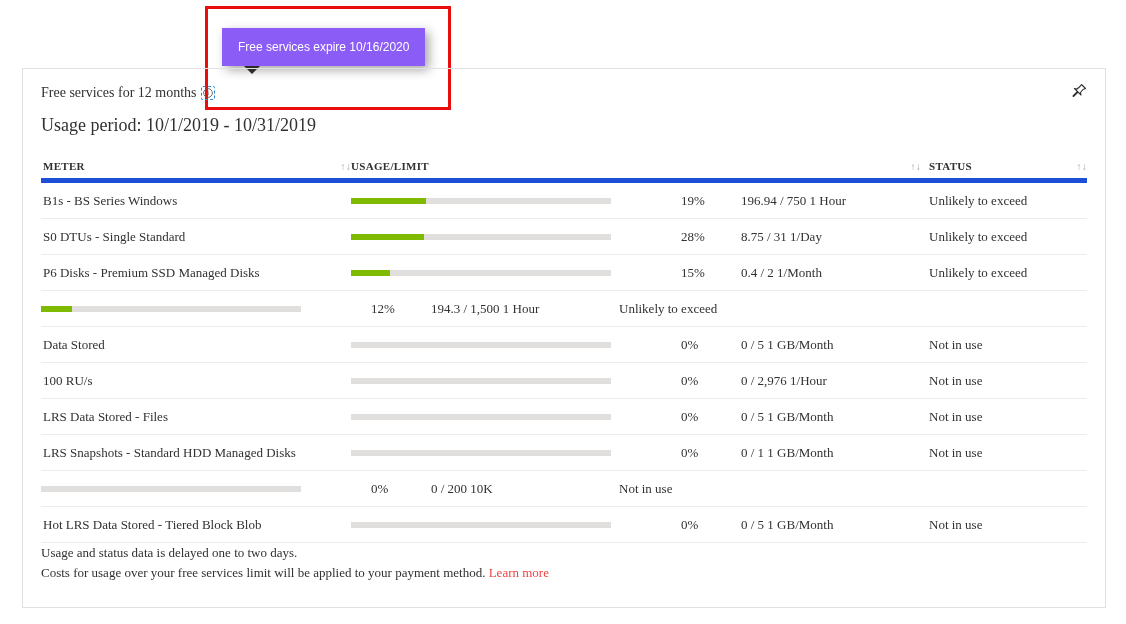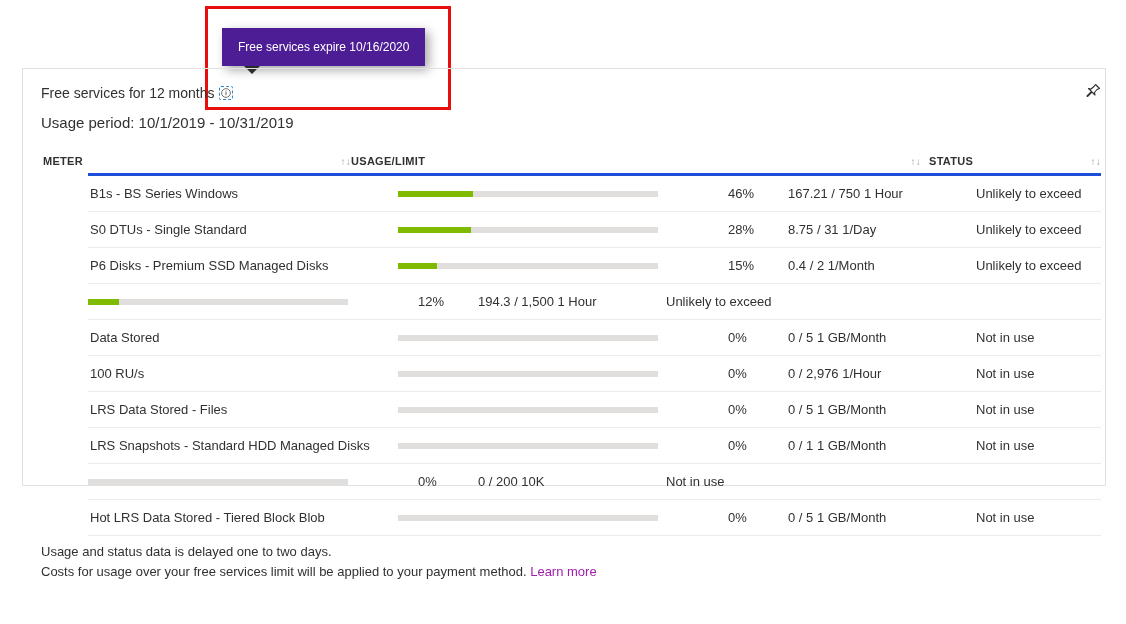--- a/index.html
+++ b/index.html
@@ -11,23 +11,24 @@
     background: #fff;
     width: 1126px;
     height: 624px;
     position: relative;
   }
   .panel {
     position: absolute;
     left: 22px;
     top: 68px;
     width: 1084px;
-    height: 418px;
+    height: 540px;
     border: 1px solid #e1e1e1;
-    padding: 14px 4px 10px 18px;
+    padding: 14px 18px 10px 18px;
+    font-family: Liberation Serif, serif;
   }
   .title-row {
     display: flex;
     align-items: center;
     font-size: 14px;
     color: #323130;
     gap: 4px;
   }
   .pin-icon {
     margin-left: auto;
@@ -39,21 +40,21 @@
     display: inline-flex;
     align-items: center;
     justify-content: center;
     border: 1px dashed #2b88d8;
     border-radius: 2px;
     padding: 1px;
   }
   .info-icon svg { display:block; }
   .usage-period {
     margin-top: 12px;
-    font-size: 15px;
+    font-size: 18px;
     color: #323130;
   }
   .headers {
     display: flex;
     align-items: center;
     margin-top: 18px;
     padding: 6px 0 6px 0;
     font-size: 11px;
     font-weight: 600;
     color: #323130;
@@ -62,61 +63,60 @@
   .col-meter { width: 310px; padding-left: 2px; }
   .col-usagelimit { width: 330px; }
   .col-pct { width: 60px; }
   .col-limit { width: 180px; }
   .col-status { flex: 1; padding-left: 8px; }
   .sort-icon { color: #a19f9d; font-size: 10px; margin-left: 4px; }
   .header-sort-right { margin-left: auto; }
   .table-scroll {
     max-height: 372px;
     overflow-y: scroll;
-    border-top: 3px solid #1d4ed8;
-    margin-left: 47px;
+    border-top: 5px solid #1d4ed8;
   }
   .row {
     display: flex;
     align-items: center;
     height: 36px;
     border-bottom: 1px solid #edebe9;
     font-size: 13px;
     color: #323130;
   }
   .bar-track {
     width: 260px;
     height: 6px;
     background: #e1dfdd;
   }
   .bar-fill {
     height: 6px;
     background: #7fba00;
   }
   .footer-text {
-    margin-top: 6px;
+    margin-top: 0;
     font-size: 13px;
     color: #323130;
     line-height: 1.5;
   }
-  .learn-more { color: #a21caf; cursor: pointer; }
+  .learn-more { color: #ef4444; cursor: pointer; }
   .callout-box {
     position: absolute;
     left: 205px;
     top: 6px;
     width: 246px;
     height: 104px;
     border: 3px solid #e80e0b;
     pointer-events: none;
   }
   .tooltip {
     position: absolute;
     left: 222px;
     top: 28px;
-    background: #4c1d95;
+    background: #8b5cf6;
     color: #fff;
     font-size: 12px;
     padding: 12px 16px;
     box-shadow: 4px 4px 10px rgba(0,0,0,0.35);
   }
   .tooltip::after {
     content: "";
     position: absolute;
     left: 22px;
     bottom: -8px;
@@ -179,22 +179,22 @@
   </div>
 
   <div class="table-scroll" id="table-body">
       <div class="row">
         <div class="col-meter">B1s - BS Series Windows</div>
         <div class="col-usagelimit">
           <div class="bar-track">
             <div class="bar-fill" style="width: 29%;"></div>
           </div>
         </div>
-        <div class="col-pct">46%</div>
-        <div class="col-limit">167.21 / 750 1 Hour</div>
+        <div class="col-pct">19%</div>
+        <div class="col-limit">196.94 / 750 1 Hour</div>
         <div class="col-status">Unlikely to exceed</div>
       </div>
       <div class="row">
         <div class="col-meter">S0 DTUs - Single Standard</div>
         <div class="col-usagelimit">
           <div class="bar-track">
             <div class="bar-fill" style="width: 28%;"></div>
           </div>
         </div>
         <div class="col-pct">28%</div>

